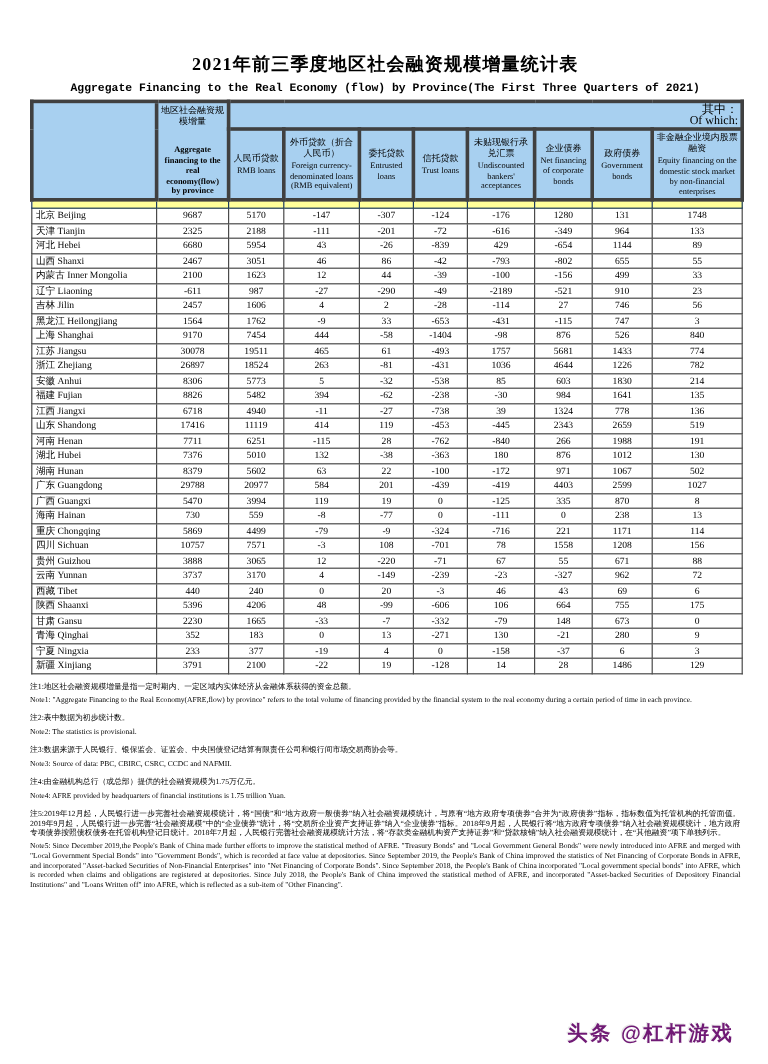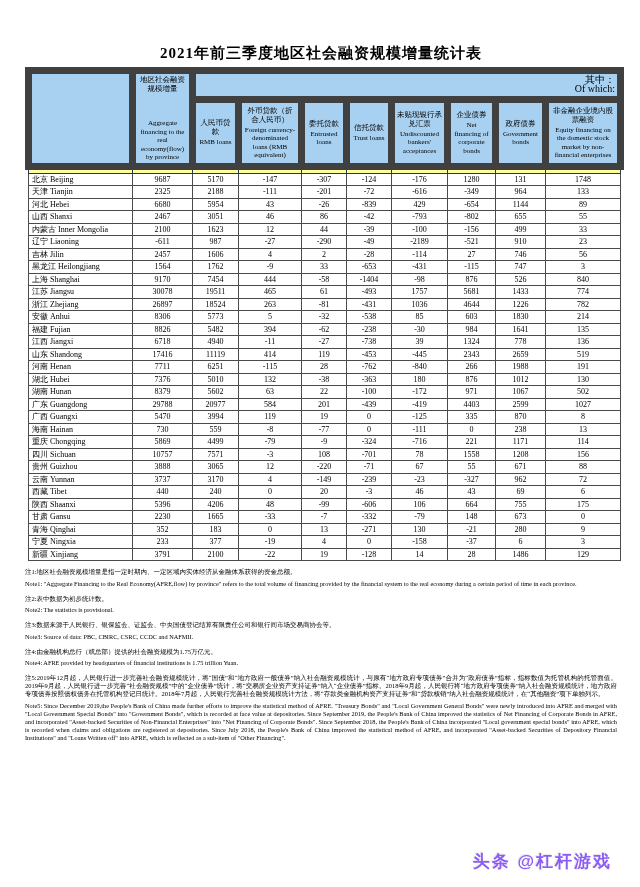--- a/index.html
+++ b/index.html
@@ -16,28 +16,28 @@
   .unit-block{margin-top:4px;text-align:right;line-height:10px;}
   .unit-zh{font-size:7.5px;}
   .unit-en{font-size:7.5px;font-family:"Liberation Serif",serif;}
 
   
   table.afre{border-collapse:collapse;table-layout:fixed;width:592px;margin-top:2px;
              border-top:2.5px solid #000;border-bottom:1.5px solid #000;}
   table.afre th, table.afre td{box-sizing:border-box;}
 
   thead th{
-    background:#a8d0f0;border:7px solid #404040;vertical-align:middle;
+    background:#a8d0f0;border:3px solid #404040;vertical-align:middle;
     font-weight:normal;padding:1px 2px;
   }
   th.corner{border-right:1.5px solid #1b3a5c;}
   th.afre-head{vertical-align:top;text-align:center;}
   .h-zh{font-size:7.5px;line-height:9px;}
   .h-en{font-size:7px;line-height:8.5px;margin-top:2px;font-family:"Liberation Serif",serif;}
-  th.afre-head .h-en{font-weight:normal;margin-top:26px;}
+  th.afre-head .h-en{font-weight:bold;margin-top:16px;}
   th.ofwhich{text-align:right;vertical-align:top;font-size:10px;line-height:9px;padding-left:4px;}
   tr.subhead-row th{text-align:center;vertical-align:middle;}
 
   tr.yellow-row td{background:#ffff99;height:7px;border:1px solid #1b3a5c;padding:0;}
 
   tbody td{
     border:1px solid #4a4a4a;height:12.5px;padding:0 2px;
     font-size:8px;line-height:9px;background:#fff;
   }
   tbody td.region{text-align:left;padding-left:3px;white-space:nowrap;overflow:hidden;}
@@ -45,31 +45,32 @@
 
   
   .notes{margin-top:7px;}
   .note{margin:0 0 3.5px 0;font-size:6.3px;line-height:8px;text-align:justify;}
   .note.zh{font-size:6.5px;}
   .note.big-gap{margin-top:7px;}
 
   
   .watermark{
     position:absolute;right:28px;bottom:14px;
-    font-size:17px;font-weight:bold;color:#8b5cf6;letter-spacing:2px;
+    font-size:17px;font-weight:bold;color:#701a75;letter-spacing:2px;
     font-family:"Liberation Sans","DejaVu Sans",sans-serif;
     text-shadow:1px 1px 0 #ffffff,-1px -1px 0 #e8e8e8;
   }
 </style>
 </head>
 <body>
 
 <div class="sheet">
 
   <div class="title-zh">2021年前三季度地区社会融资规模增量统计表</div>
+  <div class="title-en">Aggregate Financing to the Real Economy (flow)  by Province(The First Three Quarters of 2021)</div>
 
   <div class="unit-block">
   </div>
 
   <table class="afre">
     <colgroup>
       <col style="width:104px">
         <col style="width:60px">
         <col style="width:46px">
       <col style="width:63px">

